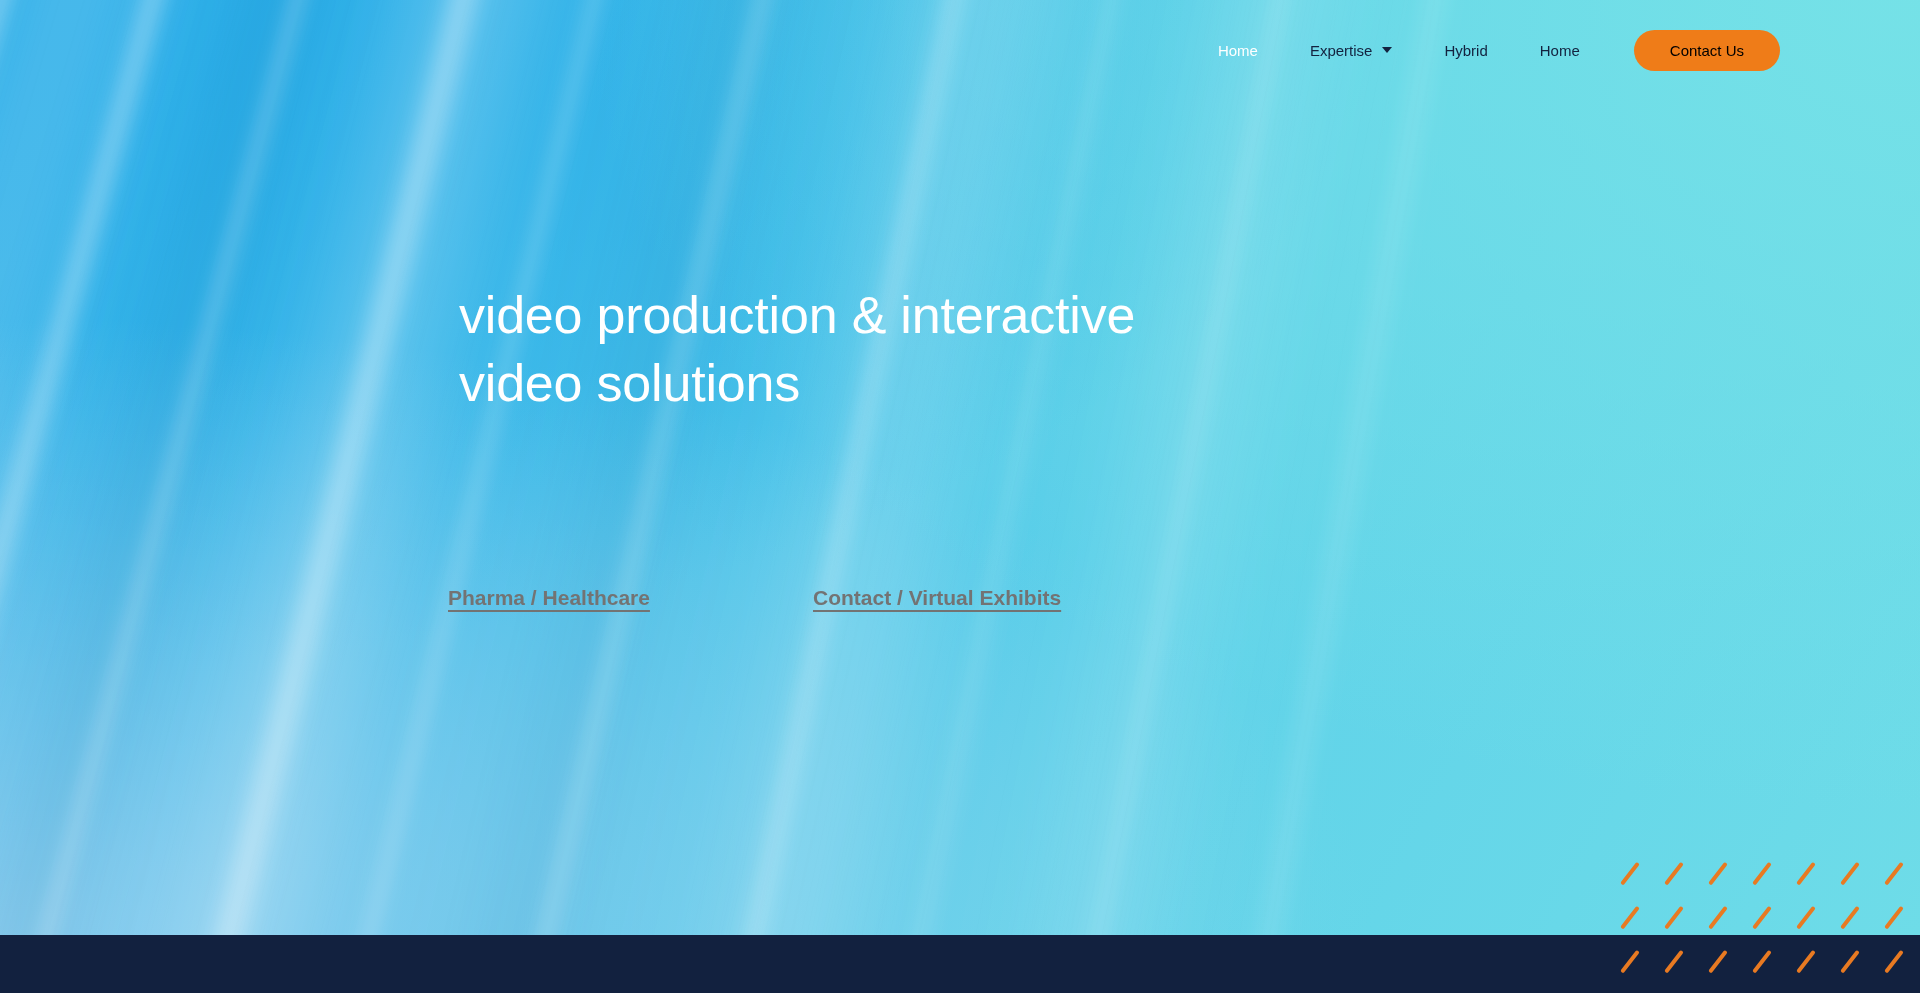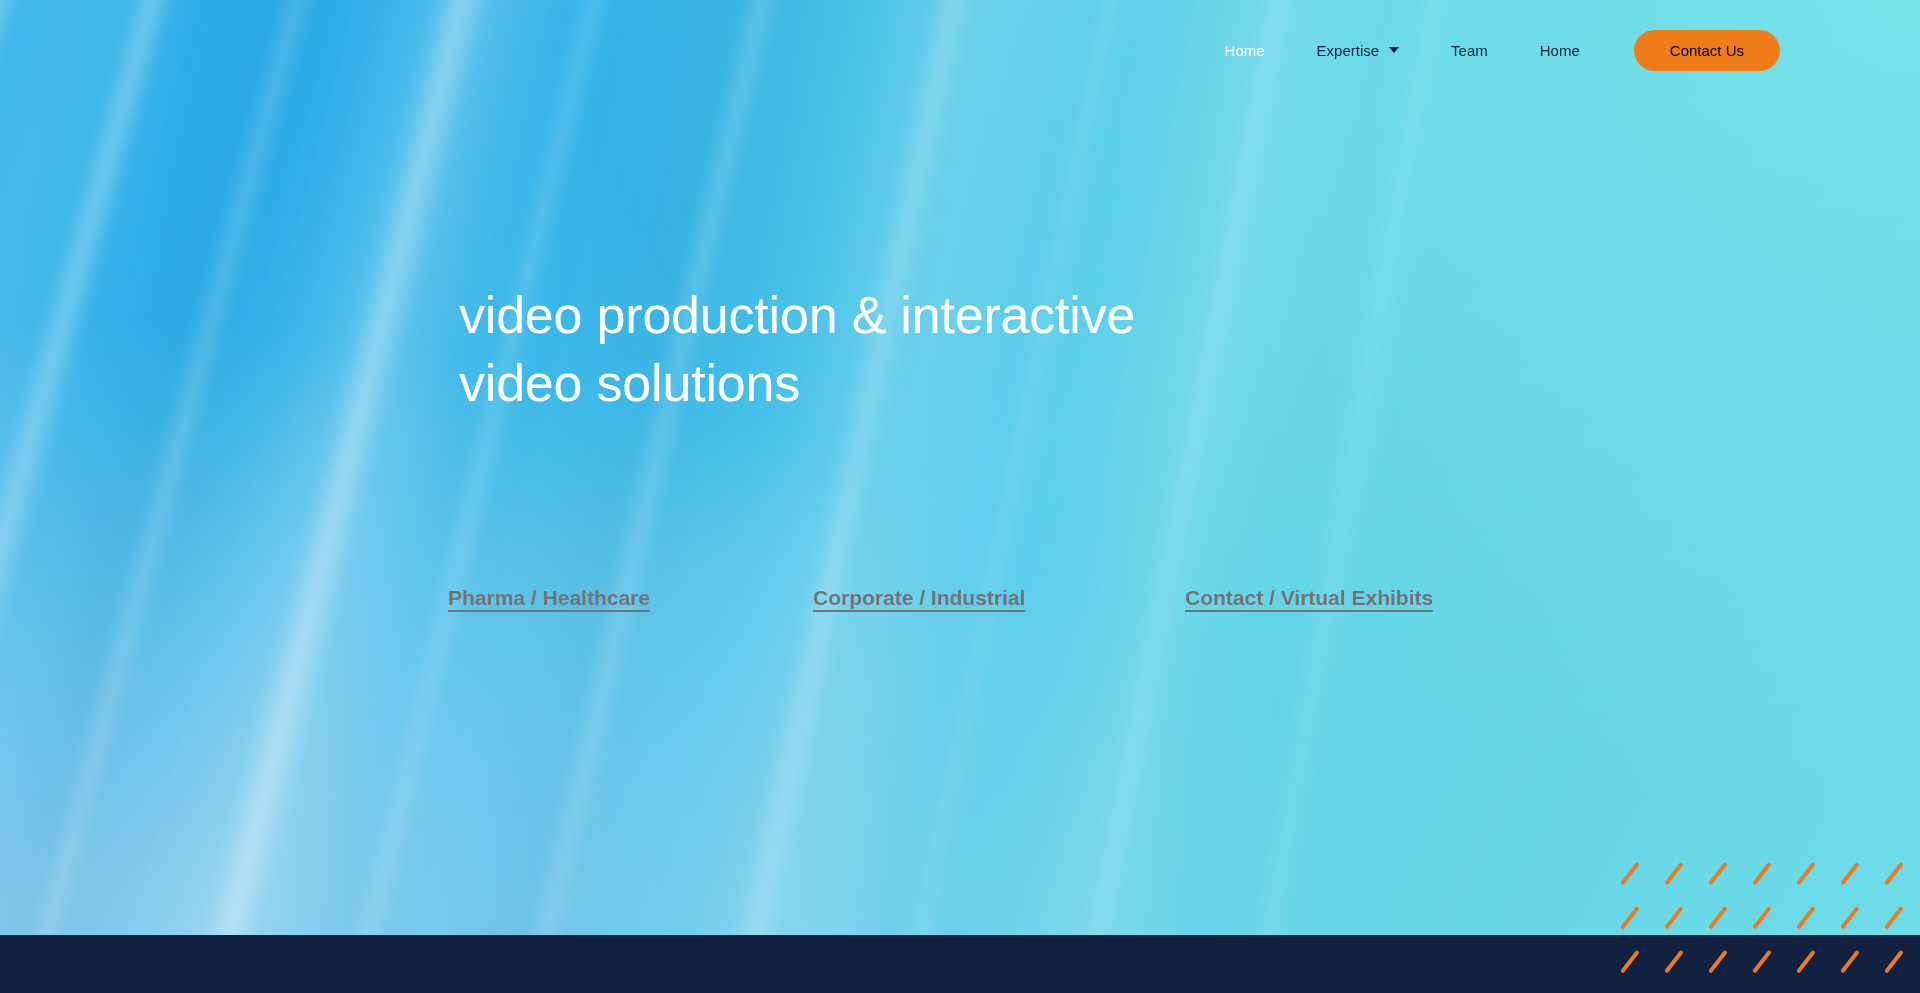--- a/index.html
+++ b/index.html
@@ -172,37 +172,36 @@
 
 
     <nav id="nav">
       <a class="nav-link active">Home</a>
 
       <a class="nav-link">
         <span>Expertise</span>
         <span class="caret"></span>
       </a>
 
-      <a class="nav-link">Team</a>
+      <a class="nav-link">Hybrid</a>
       <a class="nav-link">Home</a>
 
       <button id="contact-btn">Contact Us</button>
     </nav>
   </div>
 
   <div id="hero-content">
     <h1 id="headline">
       <span class="hl-line">video production &amp; interactive</span>
       <span class="hl-line">video solutions</span>
     </h1>
   </div>
 
   <div id="service-links">
     <div class="sl-0"><a class="service-link">Pharma / Healthcare</a></div>
-    <div class="sl-1"><a class="service-link">Corporate / Industrial</a></div>
     <div class="sl-2"><a class="service-link">Contact / Virtual Exhibits</a></div>
   </div>
 
   <div id="slashes">
       <span class="slash" style="left: 0px; top: 0px;"></span>
       <span class="slash" style="left: 44px; top: 0px;"></span>
       <span class="slash" style="left: 88px; top: 0px;"></span>
       <span class="slash" style="left: 132px; top: 0px;"></span>
       <span class="slash" style="left: 176px; top: 0px;"></span>
       <span class="slash" style="left: 220px; top: 0px;"></span>

